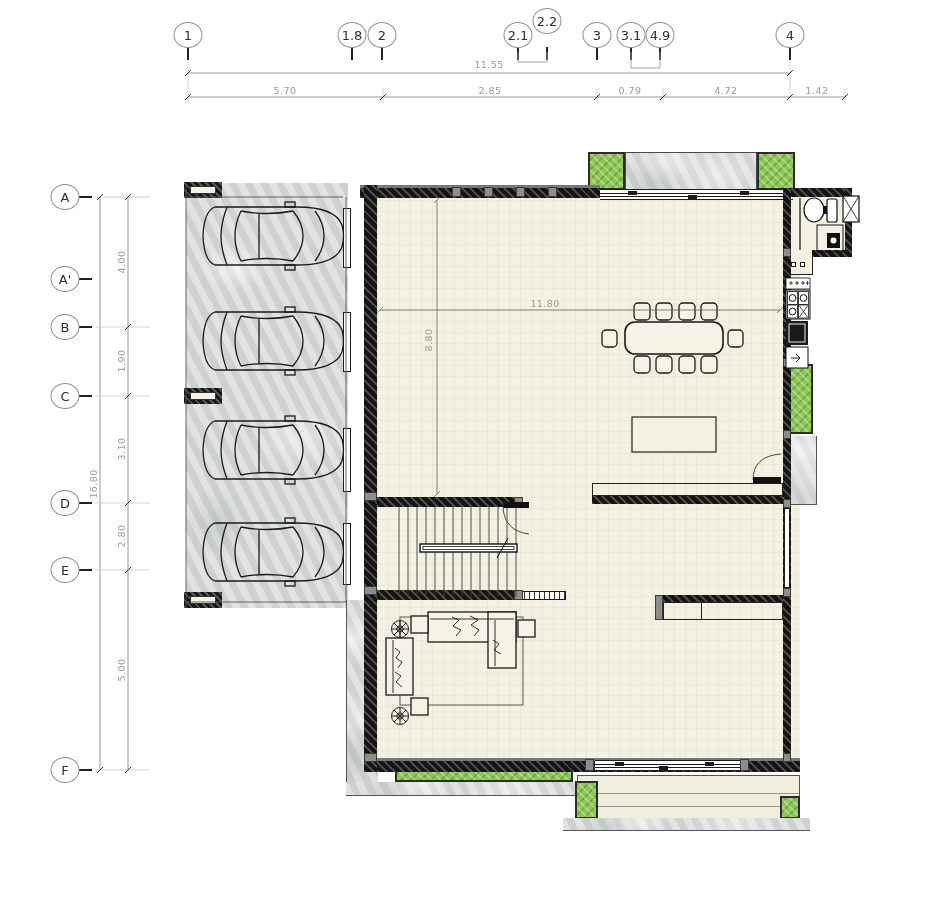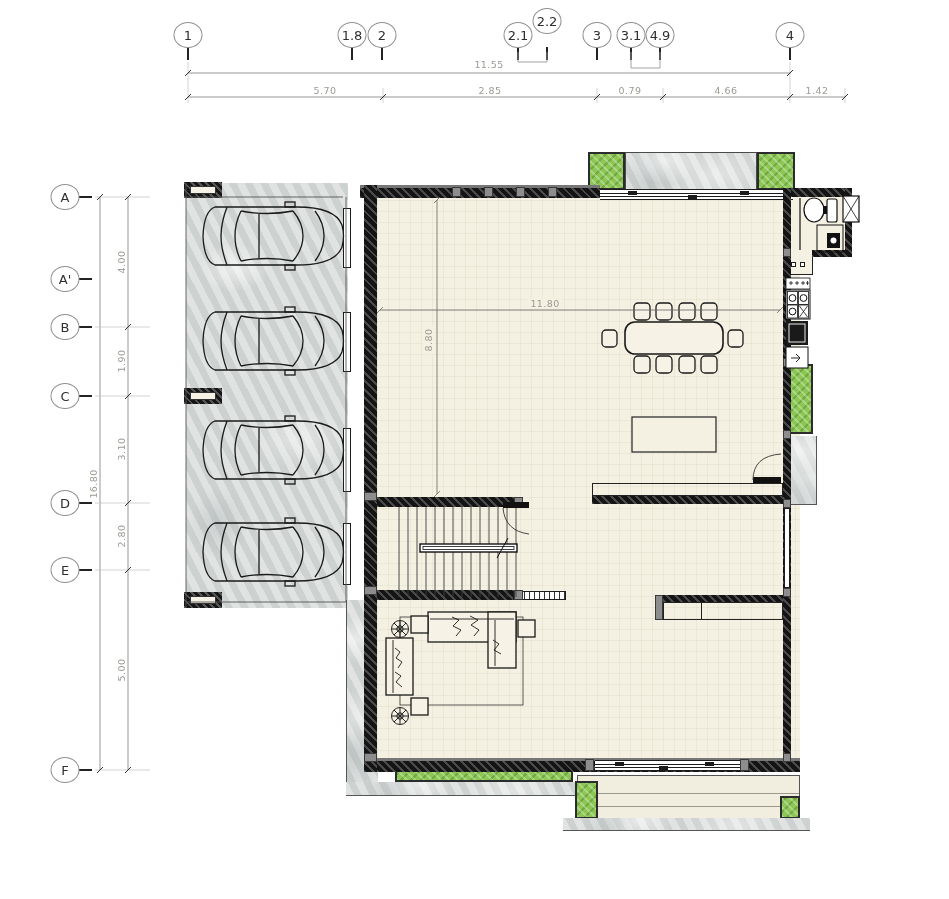--- a/index.html
+++ b/index.html
@@ -349,24 +349,24 @@
       <span>D</span>
     </div>
   <div class="bubble" style="left:65px;top:570px;">
       <span>E</span>
     </div>
   <div class="bubble" style="left:65px;top:770px;">
       <span>F</span>
     </div>
 
   <div class="dim" style="left:489px;top:64px;">11.55</div>
-  <div class="dim" style="left:285px;top:90px;margin-left:40px;">5.70</div>
+  <div class="dim" style="left:285px;top:90px;">5.70</div>
   <div class="dim" style="left:490px;top:90px;">2.85</div>
   <div class="dim" style="left:630px;top:90px;">0.79</div>
-  <div class="dim" style="left:726px;top:90px;">4.66</div>
+  <div class="dim" style="left:726px;top:90px;">4.72</div>
   <div class="dim" style="left:817px;top:90px;">1.42</div>
 
   <div class="dim vert" style="left:93px;top:484px;">16.80</div>
   <div class="dim vert" style="left:121px;top:262px;">4.00</div>
   <div class="dim vert" style="left:121px;top:361px;">1.90</div>
   <div class="dim vert" style="left:121px;top:449px;">3.10</div>
   <div class="dim vert" style="left:121px;top:536px;">2.80</div>
   <div class="dim vert" style="left:121px;top:670px;">5.00</div>
 
   <div class="dim onfloor" style="left:545px;top:303px;">11.80</div>

